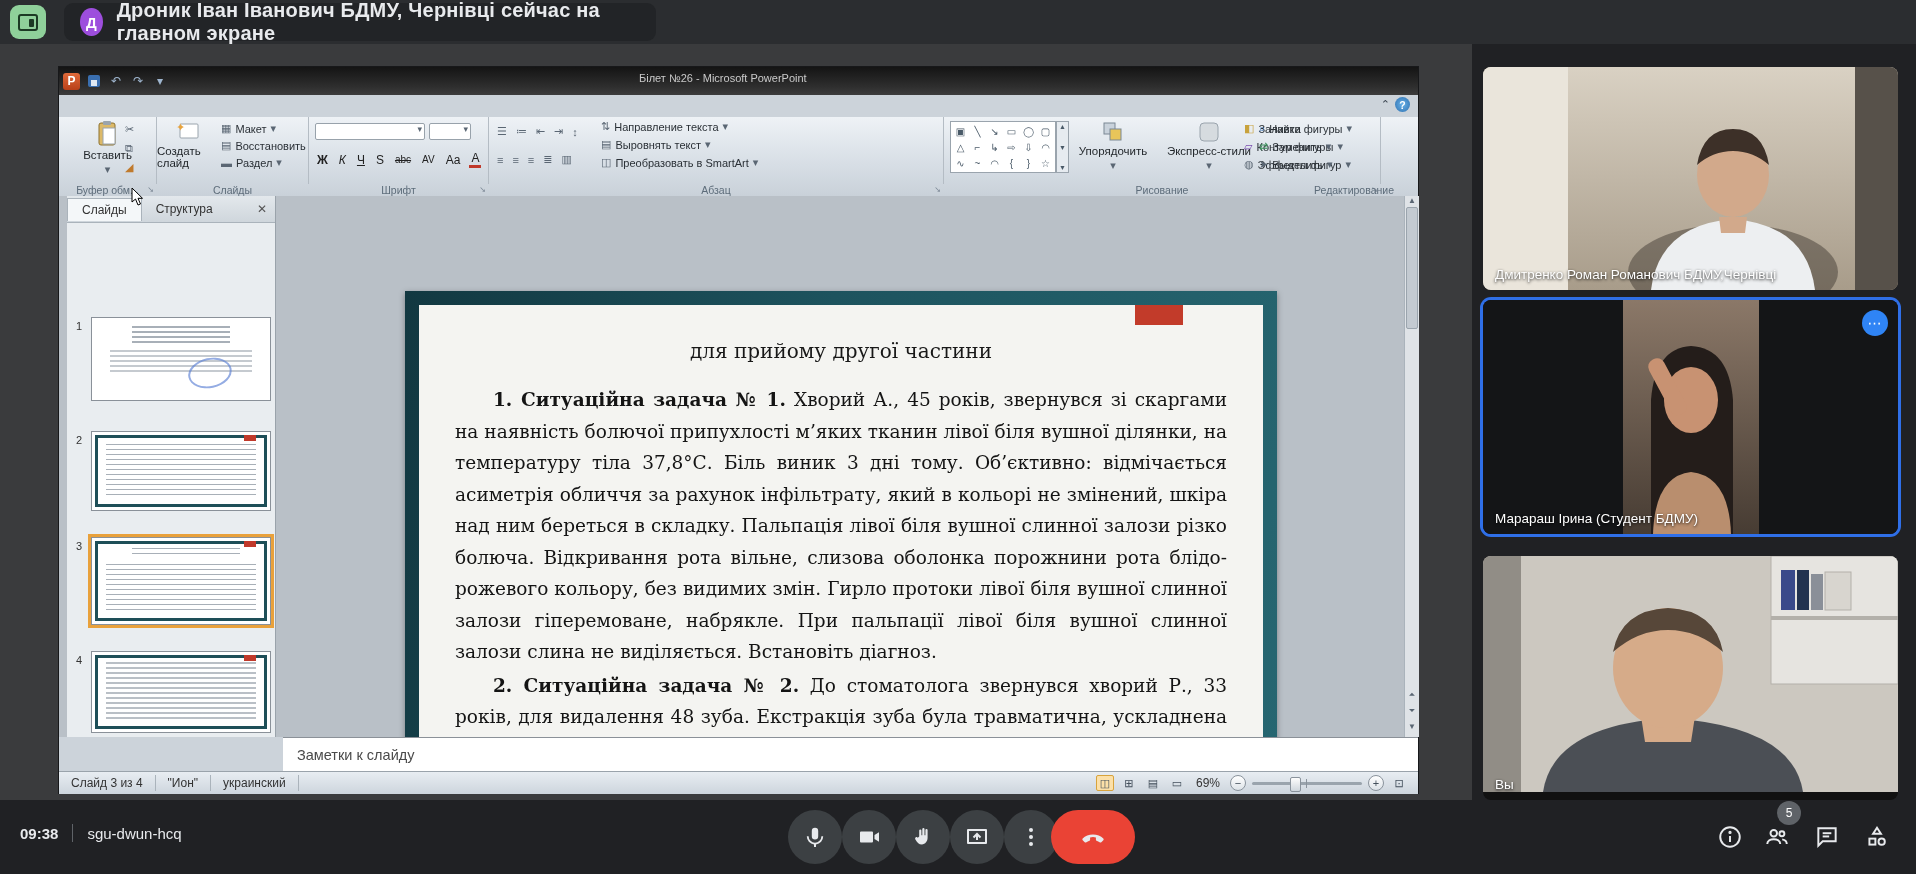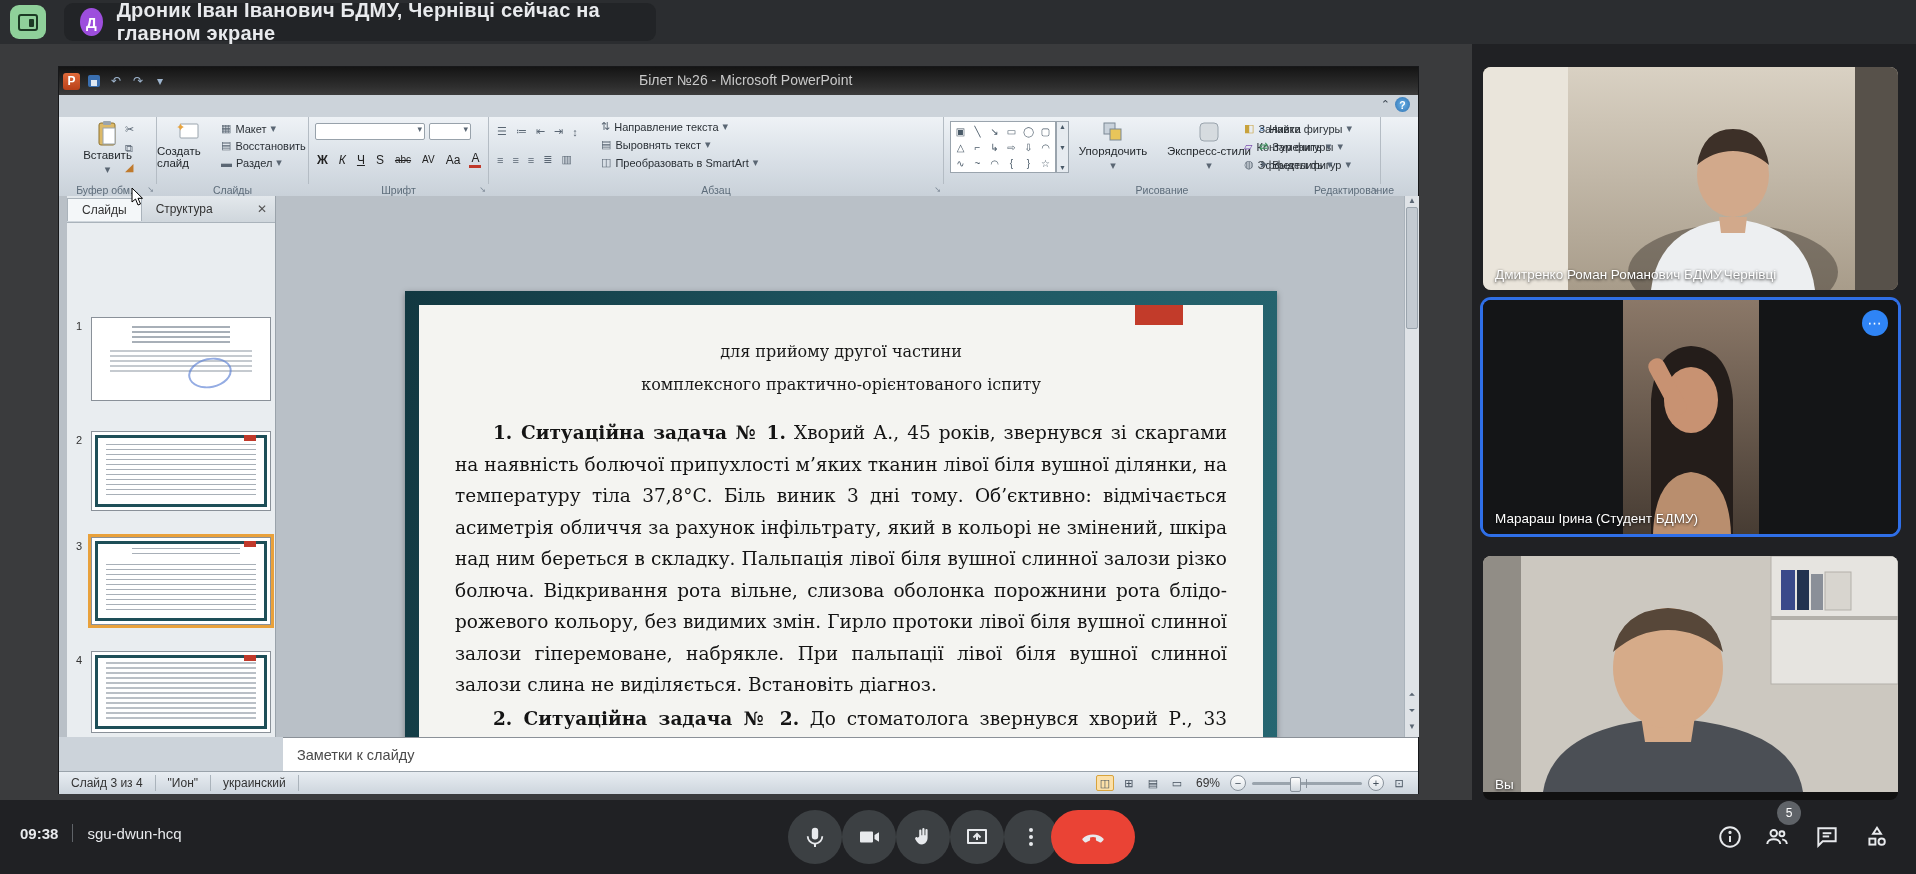--- a/index.html
+++ b/index.html
@@ -22,21 +22,21 @@
   
   .pp{left:59px;top:23px;width:1359px;height:726px;background:#ccd3da;box-shadow:0 0 0 1px #17181a;}
   .pp-titlebar{left:0;top:0;width:1359px;height:28px;background:linear-gradient(#141414,#2e2e2e 70%,#3c3c3c);
                display:flex;align-items:center;color:#cfcfcf;}
   .qat{display:flex;align-items:center;gap:6px;padding-left:4px;}
   .pp-logo{width:17px;height:17px;background:linear-gradient(#e06a3a,#b84019);border-radius:3px;color:#fff;
            font-size:12px;font-weight:bold;display:flex;align-items:center;justify-content:center;}
   .qat-btn{width:16px;height:16px;display:flex;align-items:center;justify-content:center;font-size:12px;color:#9fb6cf;}
   .save-glyph{width:12px;height:12px;background:#3a6fb0;border-radius:2px;position:relative;}
   .save-glyph::after{content:"";position:absolute;left:3px;top:5px;width:6px;height:6px;background:#dfe8f2;}
-  .pp-title{position:absolute;left:580px;top:5px;font-size:14px;color:#c9c9c9;}
+  .pp-title{position:absolute;left:580px;top:5px;font-size:11px;color:#c9c9c9;}
   
   .pp-tabs{left:0;top:28px;width:1359px;height:22px;background:linear-gradient(#3f3f3f,#8e959c 85%,#bfc7cf);
            display:flex;align-items:flex-end;padding-left:6px;box-sizing:border-box;}
   .tab{height:20px;padding:0 13px;font-size:12.5px;color:#1d1d1d;display:flex;align-items:center;
        border-radius:3px 3px 0 0;}
   .tab-file{background:linear-gradient(#d8643a,#b5441f);color:#fff;font-weight:bold;}
   .tab-active{background:linear-gradient(#fdfeff,#eef2f5);border:1px solid #9aa4ad;border-bottom:none;color:#121212;}
   .tab-plain{color:#16181a;}
   .ribbon-collapse{position:absolute;right:28px;top:31px;color:#3c4650;font-size:11px;}
   .ribbon-help{position:absolute;right:8px;top:30px;width:15px;height:15px;border-radius:50%;
@@ -73,21 +73,21 @@
   .thumb-red{position:absolute;right:14px;top:3px;width:12px;height:6px;background:#c0392b;}
   .tlines{position:absolute;background:repeating-linear-gradient(180deg,#8b95a0 0 1.5px,transparent 1.5px 5px);opacity:.75;}
   .stamp{position:absolute;width:40px;height:26px;border:2px solid #5b7fd4;border-radius:50%;opacity:.65;transform:rotate(-12deg);}
   .thumb-sel{outline:3px solid #e9a13b;}
   
   .slide{left:346px;top:95px;width:872px;height:489px;background:linear-gradient(100deg,#123841 0%,#1d535e 45%,#266671 100%);
          box-shadow:0 2px 6px rgba(0,0,0,.35);}
   .slide-inner{position:absolute;inset:14px;background:#f4f4f1;overflow:hidden;}
   .slide-red{position:absolute;right:80px;top:0;width:48px;height:20px;background:#c23b2a;}
   .slide-title{margin-top:30px;text-align:center;font-family:"DejaVu Serif","Liberation Serif",serif;
-               font-size:16px;line-height:33px;color:#181818;}
+               font-size:20px;line-height:33px;color:#181818;}
   .slide-body{margin:16px 36px 0 36px;text-align:justify;font-family:"DejaVu Serif","Liberation Serif",serif;
               font-size:18.5px;line-height:31.5px;color:#141414;}
   .slide-body p{margin:0 0 2px 0;text-indent:38px;}
   .lead{font-weight:bold;}
   .vscroll{left:1345px;top:0;width:14px;height:541px;background:#dfe3e7;border-left:1px solid #aab3bb;
            display:flex;flex-direction:column;align-items:center;font-size:8px;color:#5a6673;}
   .vthumb{width:10px;height:120px;background:#c3cad1;border:1px solid #9aa4ad;border-radius:2px;margin:2px 0;}
   .vnav{margin-top:auto;display:flex;flex-direction:column;gap:6px;align-items:center;padding-bottom:6px;font-size:8px;}
   
   .notes{left:224px;top:670px;width:1135px;height:34px;background:#ffffff;border-top:1px solid #8b9198;
@@ -383,21 +383,20 @@
             <div class="thumb-red"></div>
             <div class="tlines" style="left:14px;right:14px;top:10px;height:58px;opacity:.6;"></div>
           </div>
         </div>
 
         <div class="abs slide">
           <div class="slide-inner">
             <div class="slide-red"></div>
             <div class="slide-title">
               <div>для прийому другої частини</div>
-              <div>комплексного практично-орієнтованого іспиту</div>
             </div>
             <div class="slide-body">
               <p><span class="lead">1. Ситуаційна задача № 1.</span><span> Хворий А., 45 років, звернувся зі скаргами на наявність болючої припухлості м’яких тканин лівої біля вушної ділянки, на температуру тіла 37,8°С. Біль виник 3 дні тому. Об’єктивно: відмічається асиметрія обличчя за рахунок інфільтрату, який в кольорі не змінений, шкіра над ним береться в складку. Пальпація лівої біля вушної слинної залози різко болюча. Відкривання рота вільне, слизова оболонка порожнини рота блідо-рожевого кольору, без видимих змін. Гирло протоки лівої біля вушної слинної залози гіперемоване, набрякле. При пальпації лівої біля вушної слинної залози слина не виділяється. Встановіть діагноз.</span></p>
               <p><span class="lead">2. Ситуаційна задача № 2.</span><span> До стоматолога звернувся хворий Р., 33 років, для видалення 48 зуба. Екстракція зуба була травматична, ускладнена фрактурою кореня, після видалення якого виникла профузна кровотеча з кістки лунки. Ваш алгоритм надання місцевої невідкладної допомоги.</span></p>
             </div>
           </div>
         </div>
 
         <div class="abs vscroll">
           <span>▲</span>

